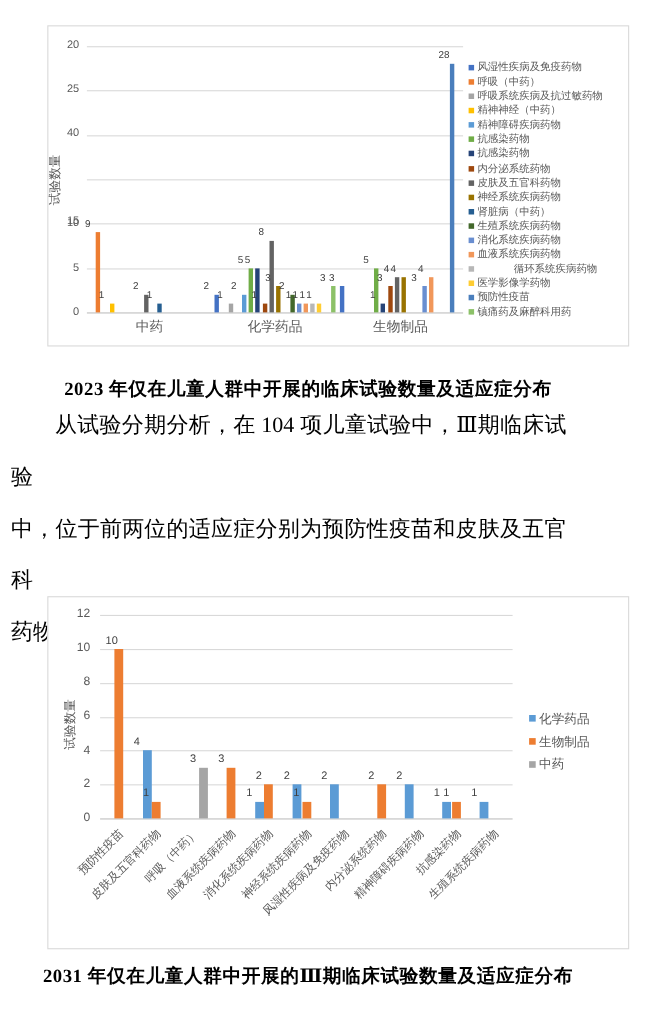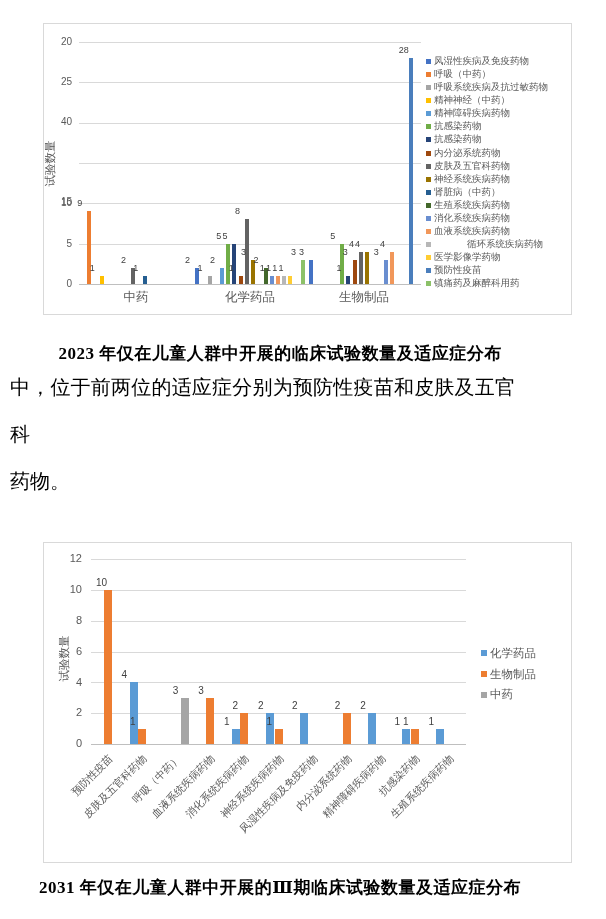--- a/index.html
+++ b/index.html
@@ -183,20 +183,21 @@
     <div class="legitem" style="left: 382px; top: 253.2px; height: 13.07px; font-size: 9.5px; text-align: right;">
       <span class="chip" style="width: 5px; height: 5px; background: rgb(140, 193, 104);"></span>
       <span>镇痛药及麻醉科用药</span>
     </div>
     <div class="ylab" style="left: -44px; top: 132px; width: 100px; font-size: 11.5px;">试验数量</div>
   </div>
 
 <div id="caption1" class="caption">2023 年仅在儿童人群中开展的临床试验数量及适应症分布</div>
 
 <div id="paragraph">
+  <div class="pline first">从试验分期分析，在 104 项儿童试验中，Ⅲ期临床试验</div>
   <div class="pline">中，位于前两位的适应症分别为预防性疫苗和皮肤及五官科</div>
   <div class="pline last">药物。</div>
 </div>
 
 <div id="chart2" class="chart-box">
     <div class="gridline" style="left: 47px; top: 201px; width: 375px; background: rgb(191, 191, 191);"></div>
     <div class="tick" style="left: 14px; top: 194.2px; width: 24px; font-size: 11px;">0</div>
     <div class="gridline" style="left: 47px; top: 170.2px; width: 375px; background: rgb(217, 217, 217);"></div>
     <div class="tick" style="left: 14px; top: 163.3px; width: 24px; font-size: 11px;">2</div>
     <div class="gridline" style="left: 47px; top: 139.3px; width: 375px; background: rgb(217, 217, 217);"></div>

